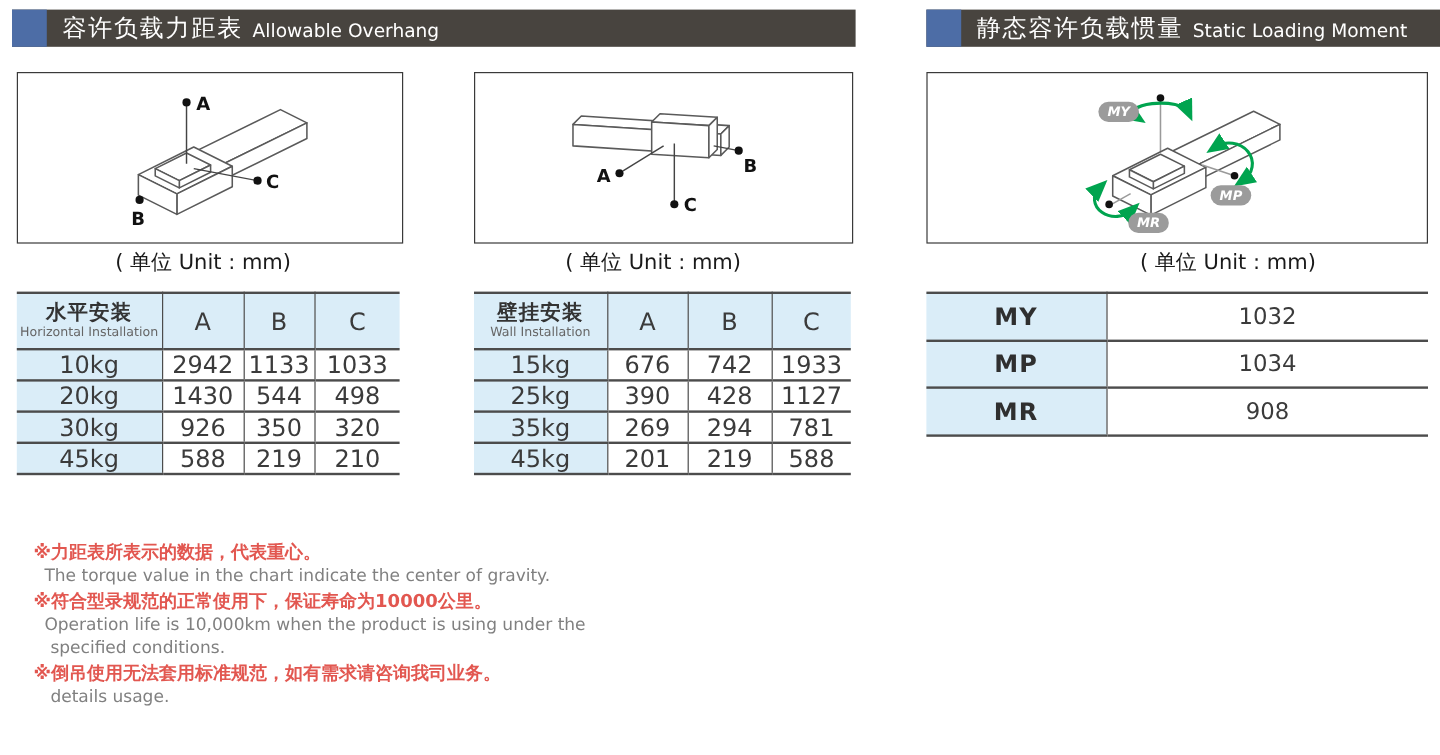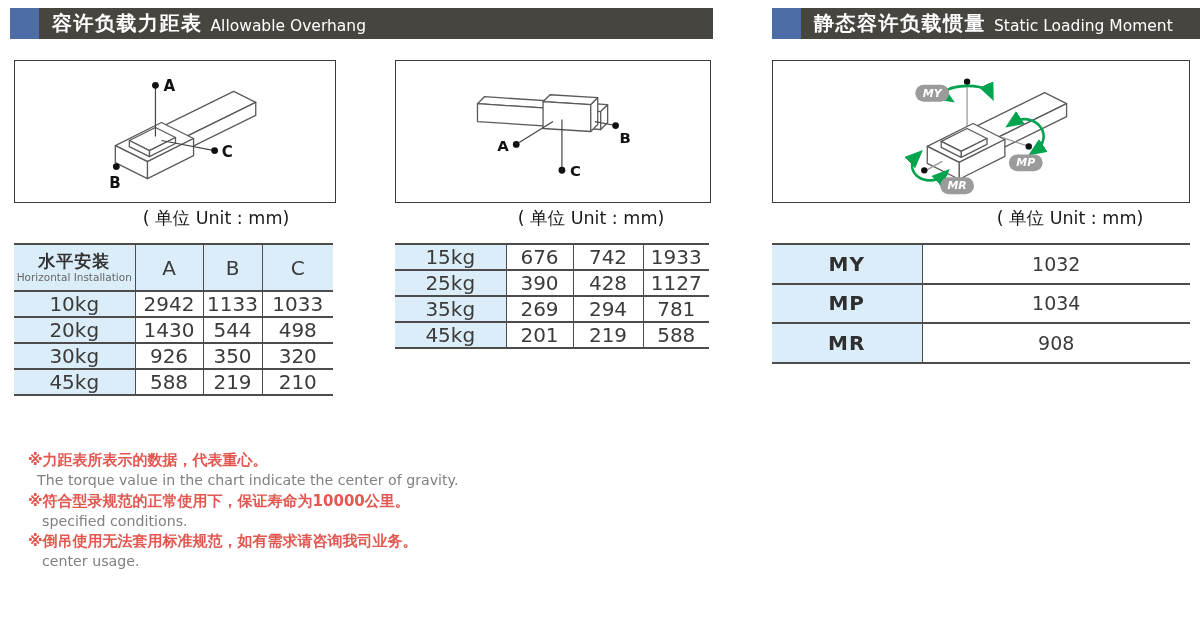--- a/index.html
+++ b/index.html
@@ -4,32 +4,32 @@
 <style>
   html,body{margin:0;padding:0;}
   body{
     width:1200px;height:629px;position:relative;background:#fff;
     font-family:"DejaVu Sans","Liberation Sans",sans-serif;
     -webkit-font-smoothing:antialiased;overflow:hidden;
   }
   
   .sec-header{position:absolute;top:8px;height:31px;background:var(--header_bar);display:flex;align-items:center;}
   .sec-header .sq{width:29px;height:31px;background:var(--accent_blue);flex:none;}
-  .sec-header .zh{color:#fff;font-size:20px;font-weight:bold;margin-left:13px;letter-spacing:1.5px;white-space:nowrap;}
+  .sec-header .zh{color:#fff;font-size:20px;font-weight:normal;margin-left:13px;letter-spacing:1.5px;white-space:nowrap;}
   .sec-header .en{color:#fff;font-size:15.5px;margin-left:8px;margin-top:4px;white-space:nowrap;}
   #hdr-left{left:10px;width:703px;}
   #hdr-right{left:772px;width:480px;}
   
   .diagram-box{position:absolute;top:60px;height:143px;border:1.5px solid #3a3a3a;background:#fff;box-sizing:border-box;}
   #diag1{left:14px;width:322px;}
   #diag2{left:395px;width:316px;}
   #diag3{left:772px;width:418px;}
   .diagram-box svg{width:100%;height:100%;display:block;}
   
-  .unit{position:absolute;top:206px;font-size:17.5px;color:#1a1a1a;text-align:center;white-space:nowrap;}
+  .unit{position:absolute;top:206px;font-size:17.5px;color:#1a1a1a;text-align:left;white-space:nowrap;}
   #unit1{left:96px;width:240px;}
   #unit2{left:471px;width:240px;}
   #unit3{left:950px;width:240px;}
   
   .dtable{position:absolute;top:243px;border-collapse:collapse;table-layout:fixed;border-top:2px solid var(--border_dark);}
   .dtable td{padding:0;text-align:center;vertical-align:middle;color:var(--text_dark);
              border-bottom:2px solid var(--border_dark);box-sizing:border-box;}
   .dtable td + td{border-left:1.5px solid var(--border_dark);}
   .lblbg{background:var(--table_blue);}
   #t1{left:14px;width:319px;}
@@ -214,20 +214,29 @@
   </table>
 
 <table class="dtable" id="t2">
   <colgroup>
       <col style="width:111px">
       <col style="width:67px">
       <col style="width:70px">
       <col style="width:66px">
     </colgroup>
   <tbody>
+      <tr class="hrow">
+    <td class="lblbg hcell">
+      <div class="zh">壁挂安装</div>
+      <div class="en">Wall Installation</div>
+    </td>
+    <td class="lblbg abc">A</td>
+    <td class="lblbg abc">B</td>
+    <td class="lblbg abc">C</td>
+  </tr>
   <tr>
     <td class="lblbg loadcell">15kg</td>
     <td>676</td>
     <td>742</td>
     <td>1933</td>
   </tr>
   <tr>
     <td class="lblbg loadcell">25kg</td>
     <td>390</td>
     <td>428</td>
@@ -266,16 +275,17 @@
     <td class="lblbg mlabel">MR</td>
     <td class="mvalue">908</td>
   </tr>
 </tbody>
   </table>
 
 <div class="notes">
   <div class="note-zh">※力距表所表示的数据，代表重心。</div>
   <div class="note-en">The torque value in the chart indicate the center of gravity.</div>
   <div class="note-zh">※符合型录规范的正常使用下，保证寿命为10000公里。</div>
+  <div class="note-en">Operation life is 10,000km when the product is using under the</div>
   <div class="note-en cont">specified conditions.</div>
   <div class="note-zh">※倒吊使用无法套用标准规范，如有需求请咨询我司业务。</div>
-  <div class="note-en cont">center usage.</div>
+  <div class="note-en cont">details usage.</div>
 </div>
 
 </body></html>

